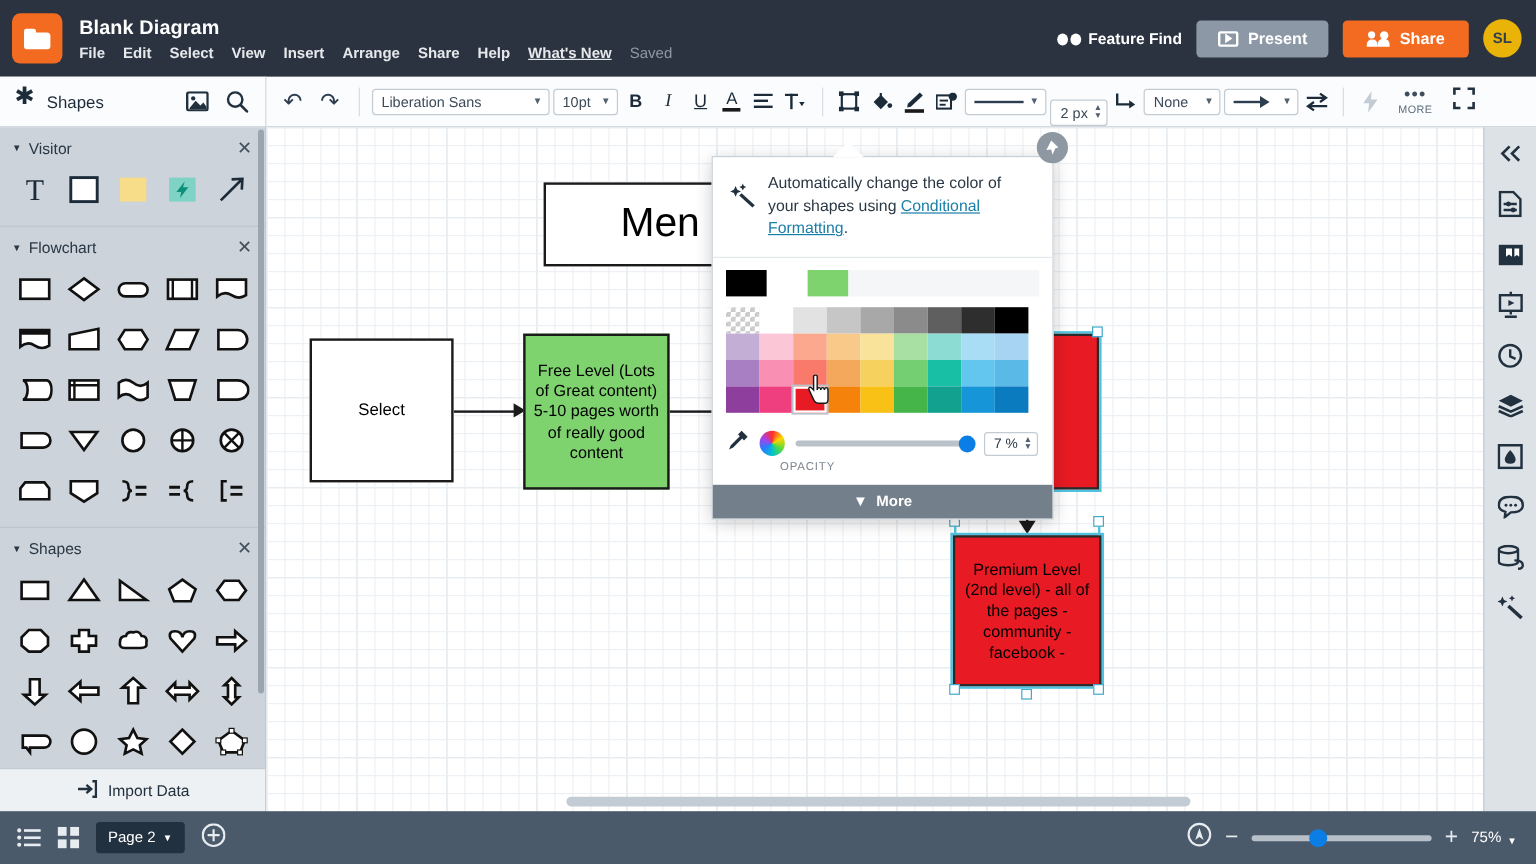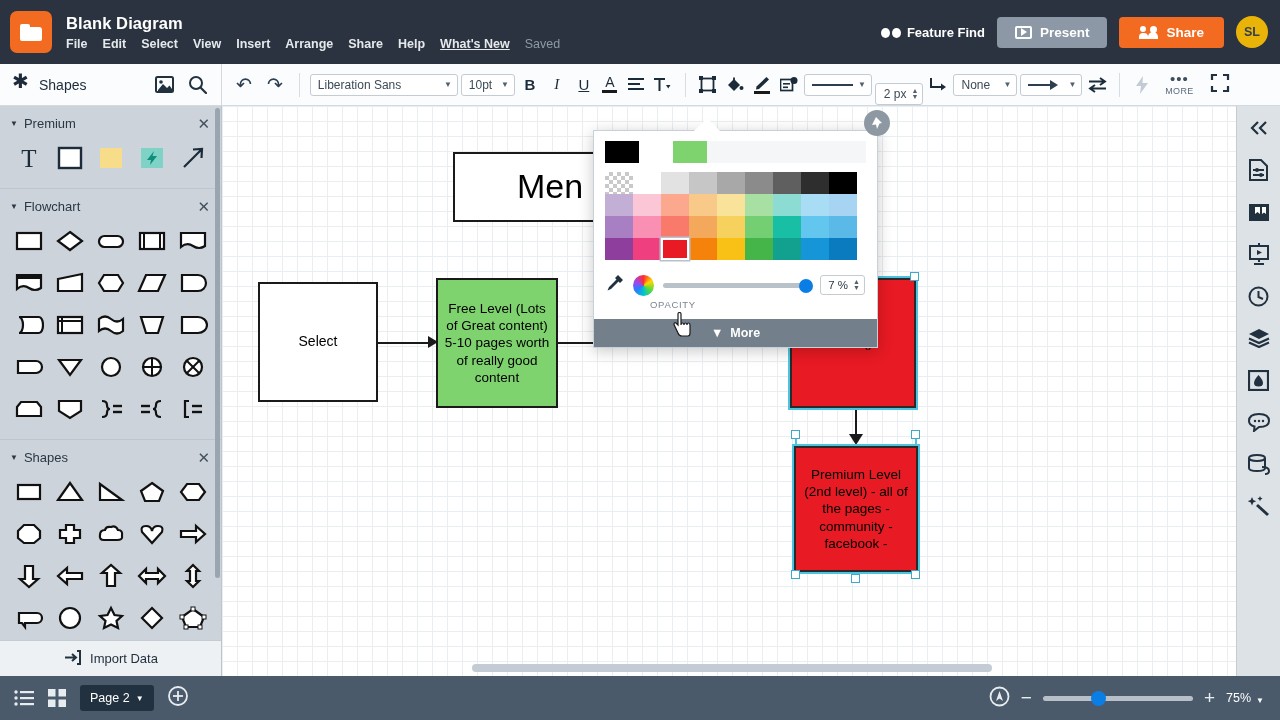--- a/index.html
+++ b/index.html
@@ -547,21 +547,21 @@
           </svg>
       </div>
     </div>
   </div>
 
   <div class="left-panel">
     <div class="panel-scroll">
 
       <div class="sec-header">
         <span class="sec-tri">▼</span>
-        <span>Premium</span>
+        <span>Visitor</span>
         <span class="sec-x">✕</span>
       </div>
       <div class="shape-grid">
         <div class="shape-cell">
           <svg width="30" height="28" viewBox="0 0 30 28">
               <text x="15" y="23" font-family="Liberation Serif, serif" font-size="25" fill="#1c2b39" text-anchor="middle">T</text>
             </svg>
         </div>
         <div class="shape-cell">
           <svg width="30" height="28" viewBox="0 0 30 28">
@@ -901,20 +901,32 @@
   </div>
 
   <div class="popup-tail"></div>
   <div class="pin-btn">
     <svg width="15" height="15" viewBox="0 0 15 15">
         <path d="M6 1 L12 7 L9.5 7.5 L7 13 L6 8.5 L2 9 Z" fill="#ffffff"></path>
       </svg>
   </div>
   <div class="popup">
 
+    <div class="promo">
+      <span class="wand-ic">
+        <svg width="24" height="24" viewBox="0 0 24 24">
+            <path d="M9 11 L20 21 L22 19 L11 9 Z" fill="#22313f"></path>
+            <path d="M4 3 l1.4 3.1 3.1 1.4 -3.1 1.4 -1.4 3.1 -1.4 -3.1 -3.1 -1.4 3.1 -1.4 Z" fill="#22313f" transform="translate(2,0)"></path>
+            <path d="M12 1 l.9 2 2 .9 -2 .9 -.9 2 -.9 -2 -2 -.9 2 -.9 Z" fill="#22313f"></path>
+          </svg>
+      </span>
+      <div class="promo-txt">
+        <span>Automatically change the color of your shapes using </span><a>Conditional Formatting</a><span>.</span>
+      </div>
+    </div>
 
     <div class="swatch-area">
       <div class="recent-row">
         <div class="recent-sw" style="background:#000000"></div>
         <div class="recent-sw" style="background:#ffffff"></div>
         <div class="recent-sw" style="background:#7fd36f"></div>
         <div class="recent-fill"></div>
       </div>
 
       <div class="grid-rows">

